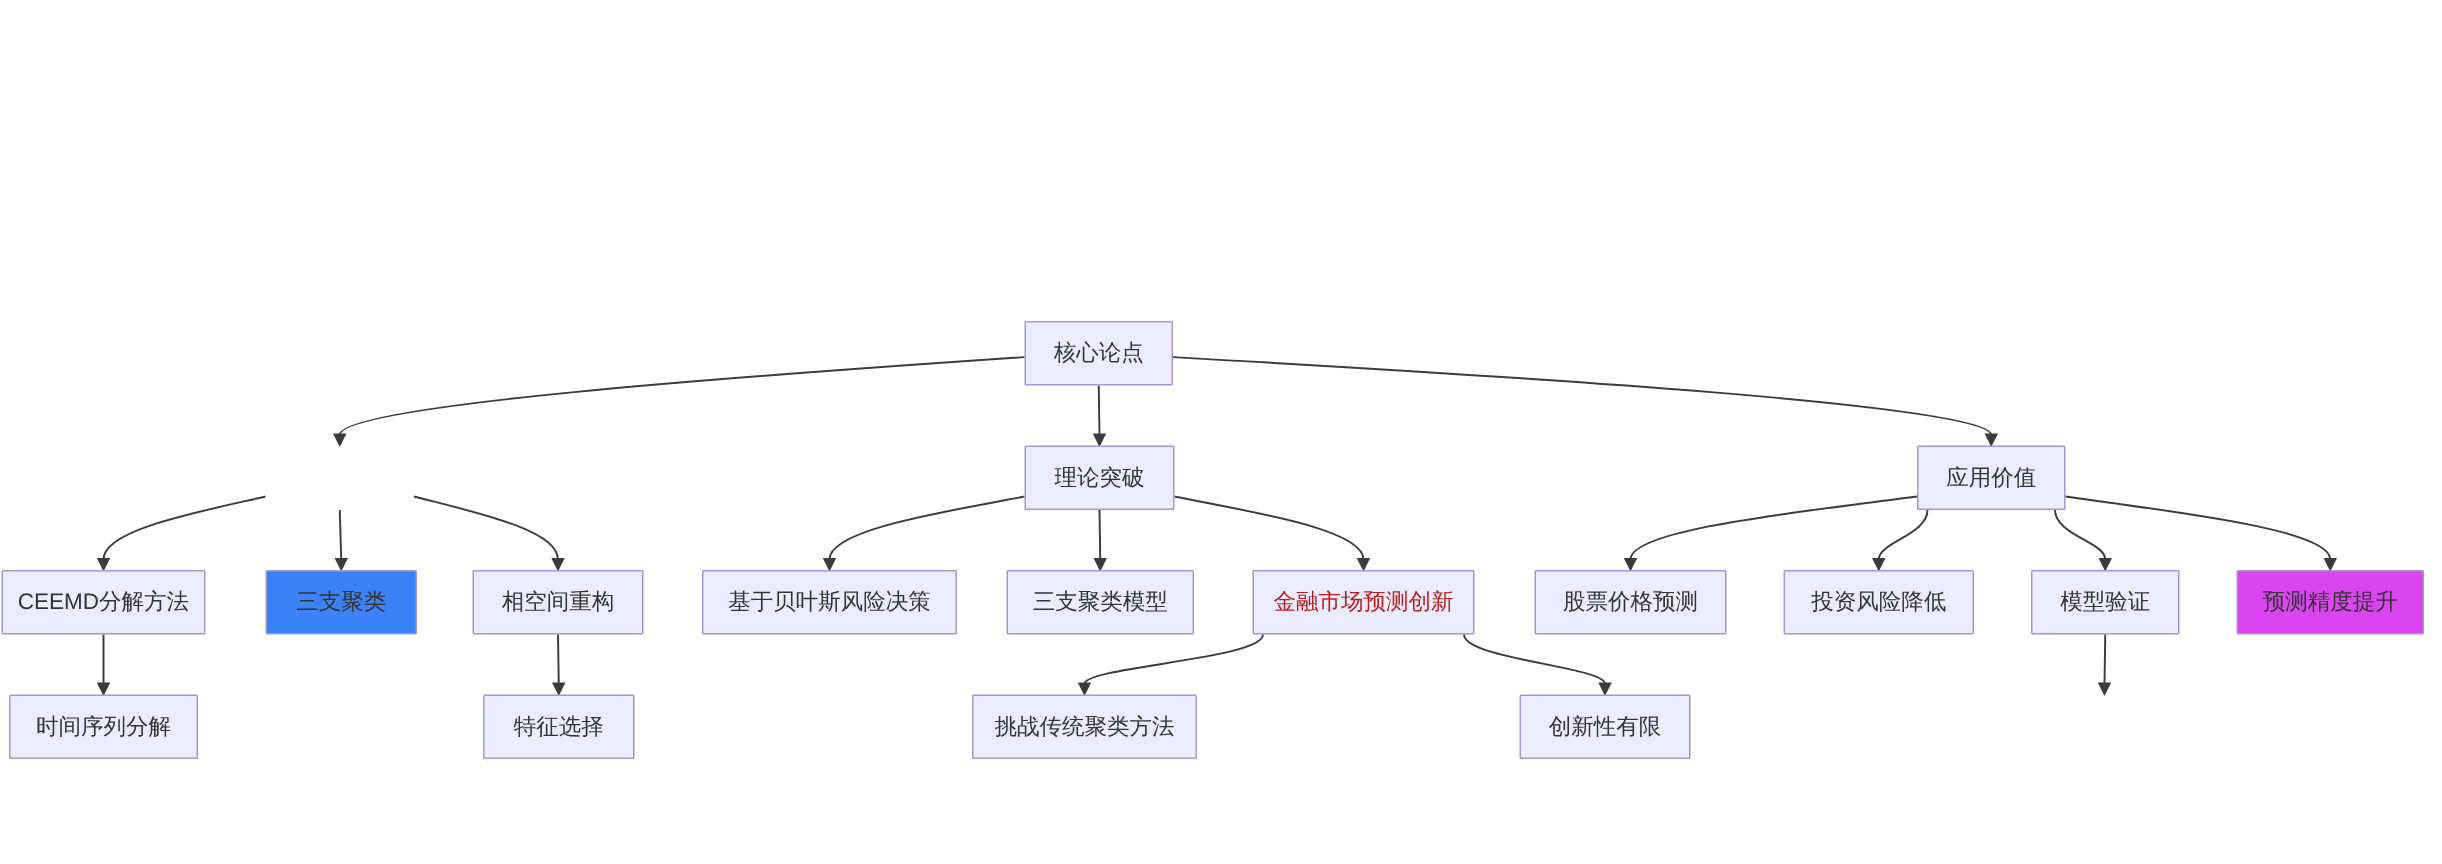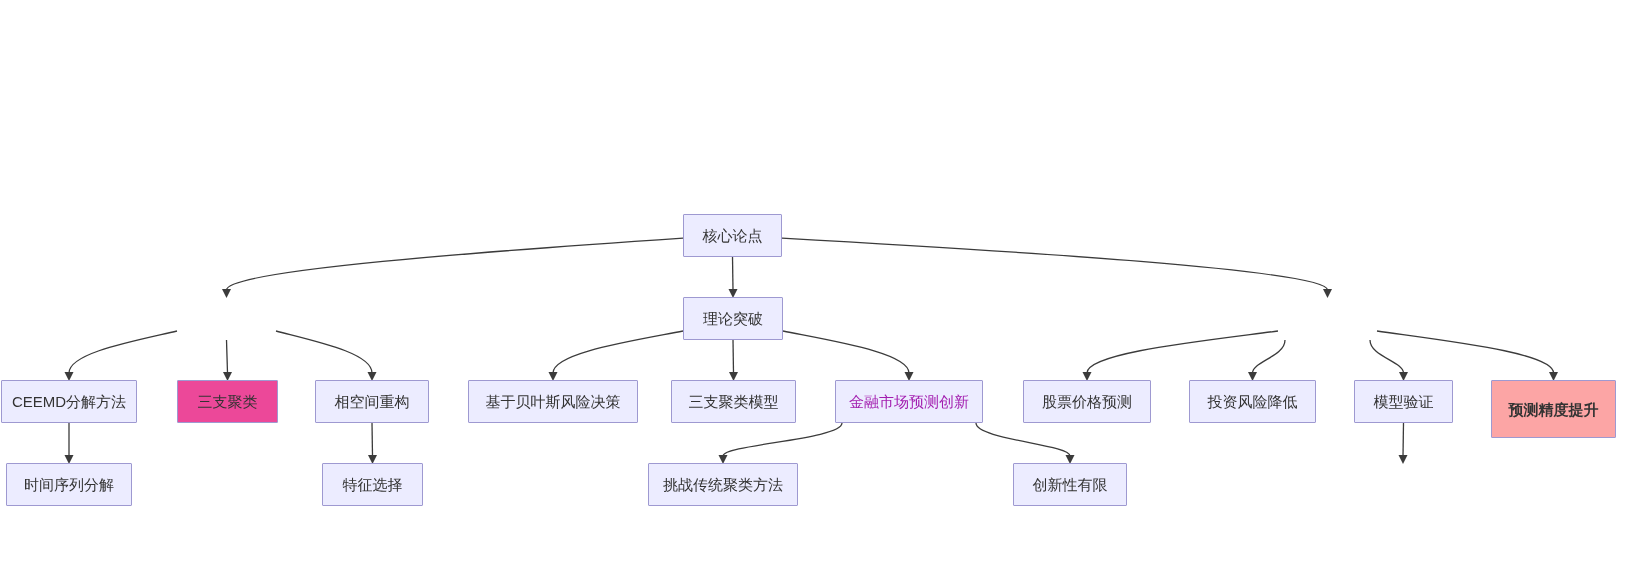--- a/index.html
+++ b/index.html
@@ -75,48 +75,51 @@
       <polygon points="1070,464 1065.5,455 1074.5,455" fill="#3B3B3B"></polygon>
       <path d="M1403.5,423L1403,456" fill="none" stroke="#3B3B3B" stroke-width="1.3"></path>
       <polygon points="1403,464 1398.5,455 1407.5,455" fill="#3B3B3B"></polygon>
     </svg>
 <div class="node" style="left: 683px; top: 214px; width: 99px; height: 43px; background: rgb(236, 236, 255); border: 1px solid rgb(158, 153, 209); color: rgb(51, 51, 51);">
       <span>核心论点</span>
     </div>
     <div class="node" style="left: 683px; top: 297px; width: 100px; height: 43px; background: rgb(236, 236, 255); border: 1px solid rgb(158, 153, 209); color: rgb(51, 51, 51);">
       <span>理论突破</span>
     </div>
+    <div class="node" style="left: 1278px; top: 297px; width: 99px; height: 43px; background: rgb(236, 236, 255); border: 1px solid rgb(158, 153, 209); color: rgb(51, 51, 51);">
+      <span>应用价值</span>
+    </div>
     <div class="node" style="left: 1px; top: 380px; width: 136px; height: 43px; background: rgb(236, 236, 255); border: 1px solid rgb(158, 153, 209); color: rgb(51, 51, 51);">
       <span>CEEMD分解方法</span>
     </div>
-    <div class="node" style="left: 177px; top: 380px; width: 101px; height: 43px; background: #ec4899; border: 1px solid rgb(158, 153, 209); color: rgb(51, 51, 51);">
+    <div class="node" style="left: 177px; top: 380px; width: 101px; height: 43px; background: #3b82f6; border: 1px solid rgb(158, 153, 209); color: rgb(51, 51, 51);">
       <span>三支聚类</span>
     </div>
     <div class="node" style="left: 315px; top: 380px; width: 114px; height: 43px; background: rgb(236, 236, 255); border: 1px solid rgb(158, 153, 209); color: rgb(51, 51, 51);">
       <span>相空间重构</span>
     </div>
     <div class="node" style="left: 468px; top: 380px; width: 170px; height: 43px; background: rgb(236, 236, 255); border: 1px solid rgb(158, 153, 209); color: rgb(51, 51, 51);">
       <span>基于贝叶斯风险决策</span>
     </div>
     <div class="node" style="left: 671px; top: 380px; width: 125px; height: 43px; background: rgb(236, 236, 255); border: 1px solid rgb(158, 153, 209); color: rgb(51, 51, 51);">
       <span>三支聚类模型</span>
     </div>
-    <div class="node" style="left: 835px; top: 380px; width: 148px; height: 43px; background: rgb(236, 236, 255); border: 1px solid rgb(158, 153, 209); color: #a21caf;">
+    <div class="node" style="left: 835px; top: 380px; width: 148px; height: 43px; background: rgb(236, 236, 255); border: 1px solid rgb(158, 153, 209); color: #b91c1c;">
       <span>金融市场预测创新</span>
     </div>
     <div class="node" style="left: 1023px; top: 380px; width: 128px; height: 43px; background: rgb(236, 236, 255); border: 1px solid rgb(158, 153, 209); color: rgb(51, 51, 51);">
       <span>股票价格预测</span>
     </div>
     <div class="node" style="left: 1189px; top: 380px; width: 127px; height: 43px; background: rgb(236, 236, 255); border: 1px solid rgb(158, 153, 209); color: rgb(51, 51, 51);">
       <span>投资风险降低</span>
     </div>
     <div class="node" style="left: 1354px; top: 380px; width: 99px; height: 43px; background: rgb(236, 236, 255); border: 1px solid rgb(158, 153, 209); color: rgb(51, 51, 51);">
       <span>模型验证</span>
     </div>
-    <div class="node" style="left: 1491px; top: 380px; width: 125px; height: 58px; background: #fca5a5; border: 1px solid rgb(158, 153, 209); color: rgb(51, 51, 51); font-weight: bold;">
+    <div class="node" style="left: 1491px; top: 380px; width: 125px; height: 43px; background: #d946ef; border: 1px solid rgb(158, 153, 209); color: rgb(51, 51, 51);">
       <span>预测精度提升</span>
     </div>
     <div class="node" style="left: 6px; top: 463px; width: 126px; height: 43px; background: rgb(236, 236, 255); border: 1px solid rgb(158, 153, 209); color: rgb(51, 51, 51);">
       <span>时间序列分解</span>
     </div>
     <div class="node" style="left: 322px; top: 463px; width: 101px; height: 43px; background: rgb(236, 236, 255); border: 1px solid rgb(158, 153, 209); color: rgb(51, 51, 51);">
       <span>特征选择</span>
     </div>
     <div class="node" style="left: 1013px; top: 463px; width: 114px; height: 43px; background: rgb(236, 236, 255); border: 1px solid rgb(158, 153, 209); color: rgb(51, 51, 51);">
       <span>创新性有限</span>

